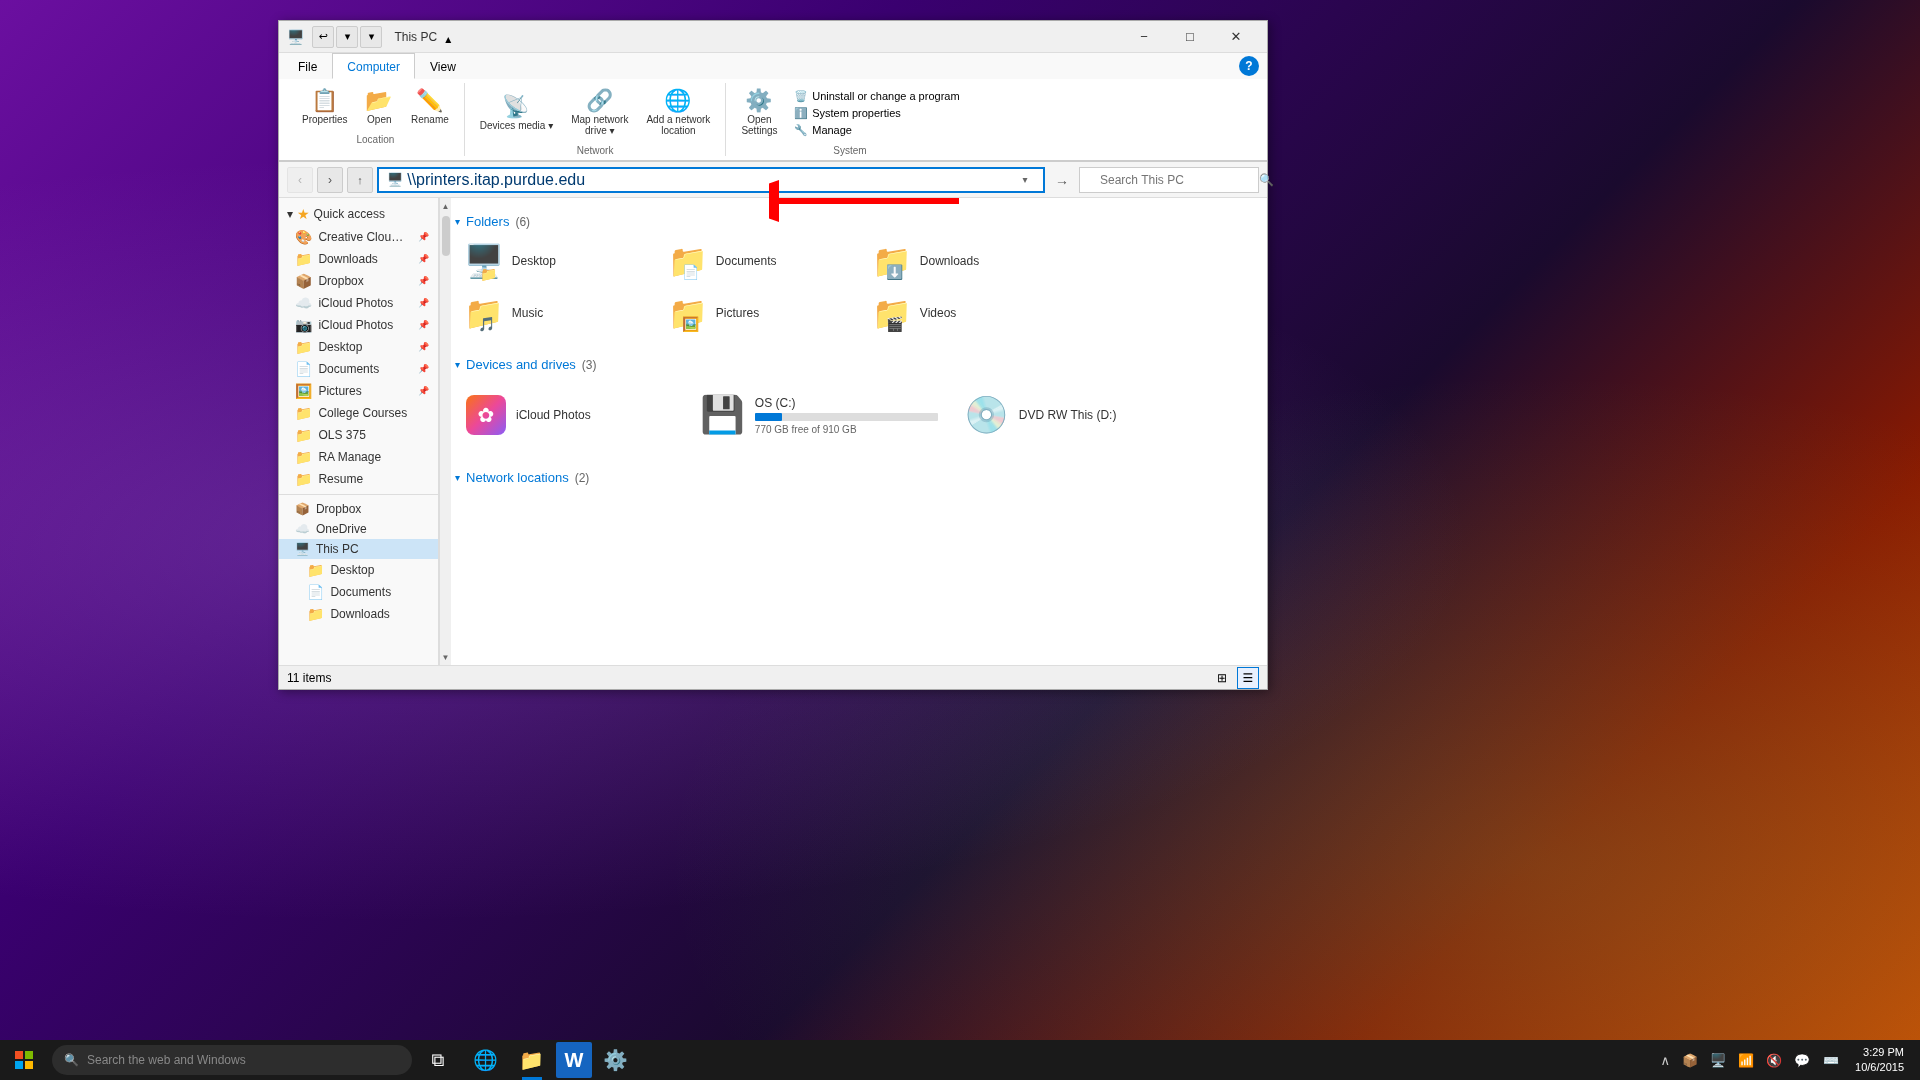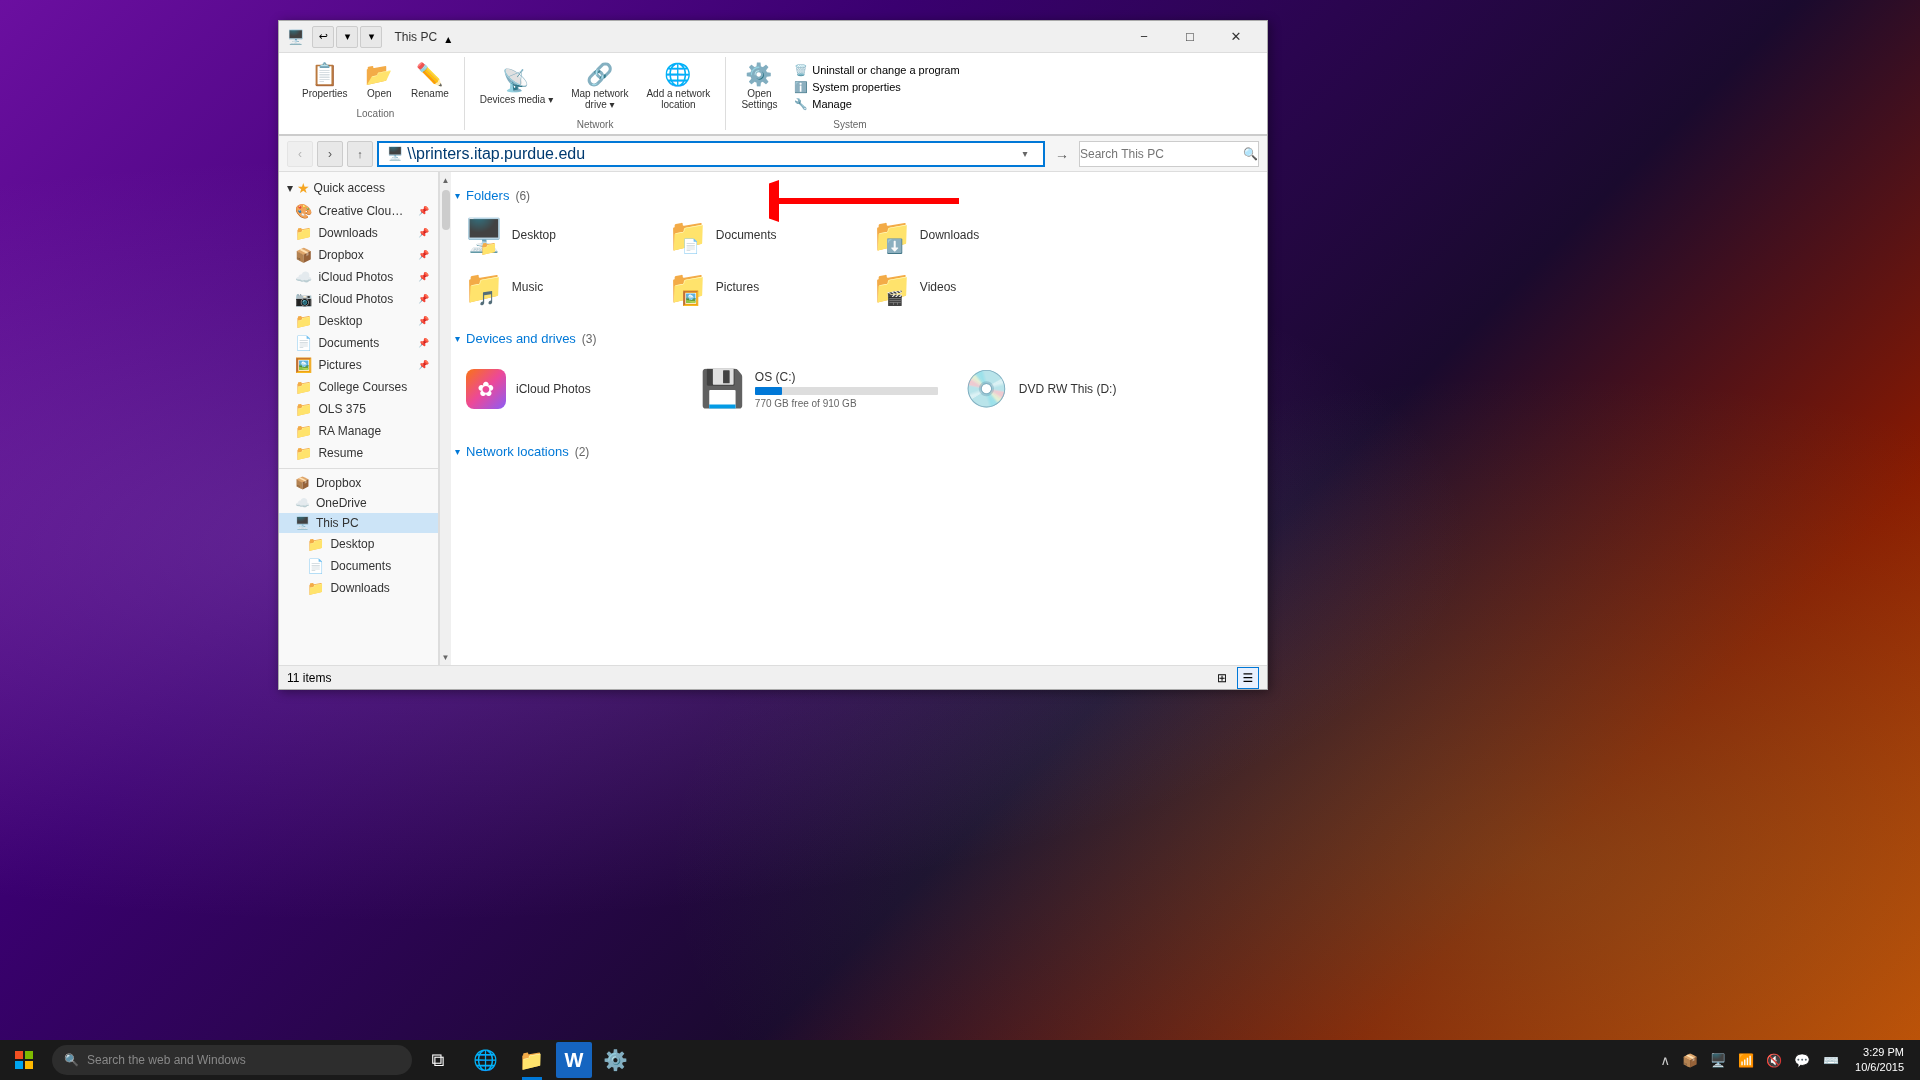--- a/index.html
+++ b/index.html
@@ -149,21 +149,21 @@
       flex: 1; border: none; outline: none; font-size: 16px; background: transparent;
       color: #003a70;
     }
     .address-bar-arrow {
       width: 20px; height: 24px; cursor: pointer; display: flex; align-items: center;
       justify-content: center; font-size: 10px; color: #666;
     }
     .nav-go { width: 26px; height: 26px; display: flex; align-items: center; justify-content: center; cursor: pointer; font-size: 14px; color: #555; }
     .search-bar {
       width: 180px; height: 26px; border: 1px solid #ccc; background: white;
-      display: flex; align-items: center; padding: 0 0; gap: 4px;
+      display: flex; align-items: center; padding: 0 20px; gap: 4px;
     }
     .search-bar input { flex: 1; border: none; outline: none; font-size: 12px; color: #888; }
     .search-icon { font-size: 12px; color: #888; }
 
     
     .red-arrow {
       position: absolute; top: 155px; left: 490px; z-index: 200;
       pointer-events: none;
     }
 
@@ -263,20 +263,28 @@
     <span class="title-bar-text">This PC</span>
     <div class="ribbon-collapse" style="margin-left: 4px;">▴</div>
     <div class="title-bar-controls">
       <div class="wbtn">−</div>
       <div class="wbtn">□</div>
       <div class="wbtn close">✕</div>
     </div>
   </div>
 
   <div class="ribbon">
+    <div class="ribbon-tabs">
+      <div class="ribbon-tab">File</div>
+      <div class="ribbon-tab active">Computer</div>
+      <div class="ribbon-tab">View</div>
+      <div class="ribbon-help" style="margin-left: auto; padding-right: 4px;">
+        <div class="help-btn">?</div>
+      </div>
+    </div>
     <div class="ribbon-content">
 
       <div class="ribbon-group">
         <div class="ribbon-buttons">
           <div class="ribbon-btn ribbon-btn-large">
             <div class="icon" style="font-size:22px;">📋</div>
             <div class="label">Properties</div>
           </div>
           <div class="ribbon-btn">
             <div class="icon" style="font-size:22px;">📂</div>

